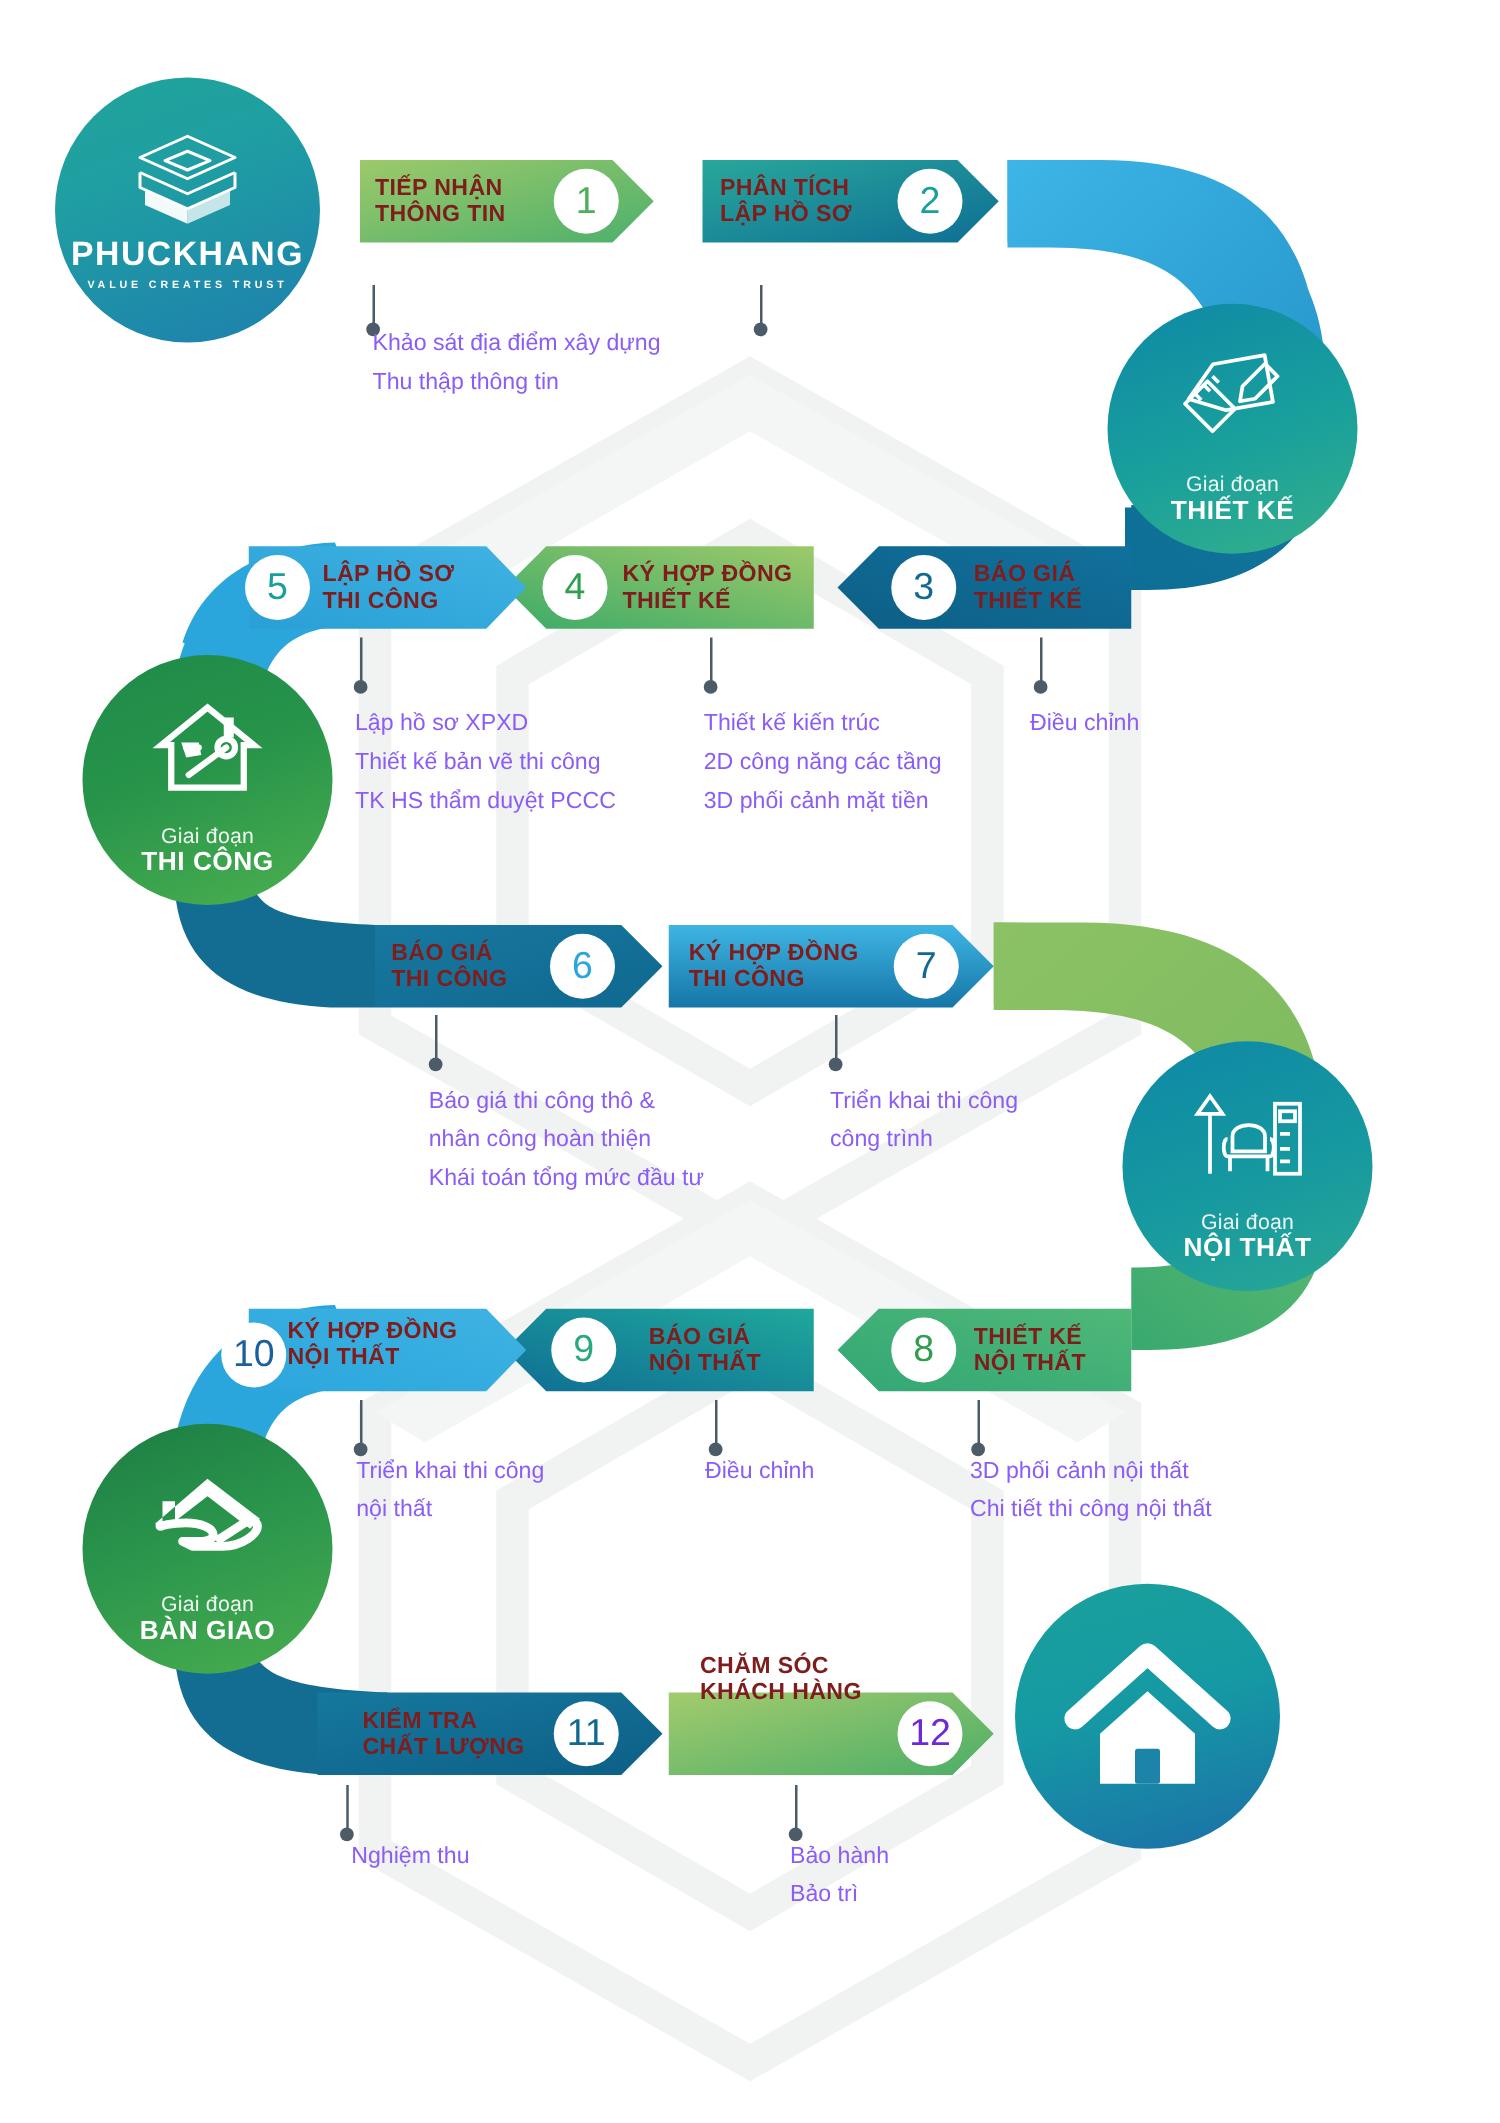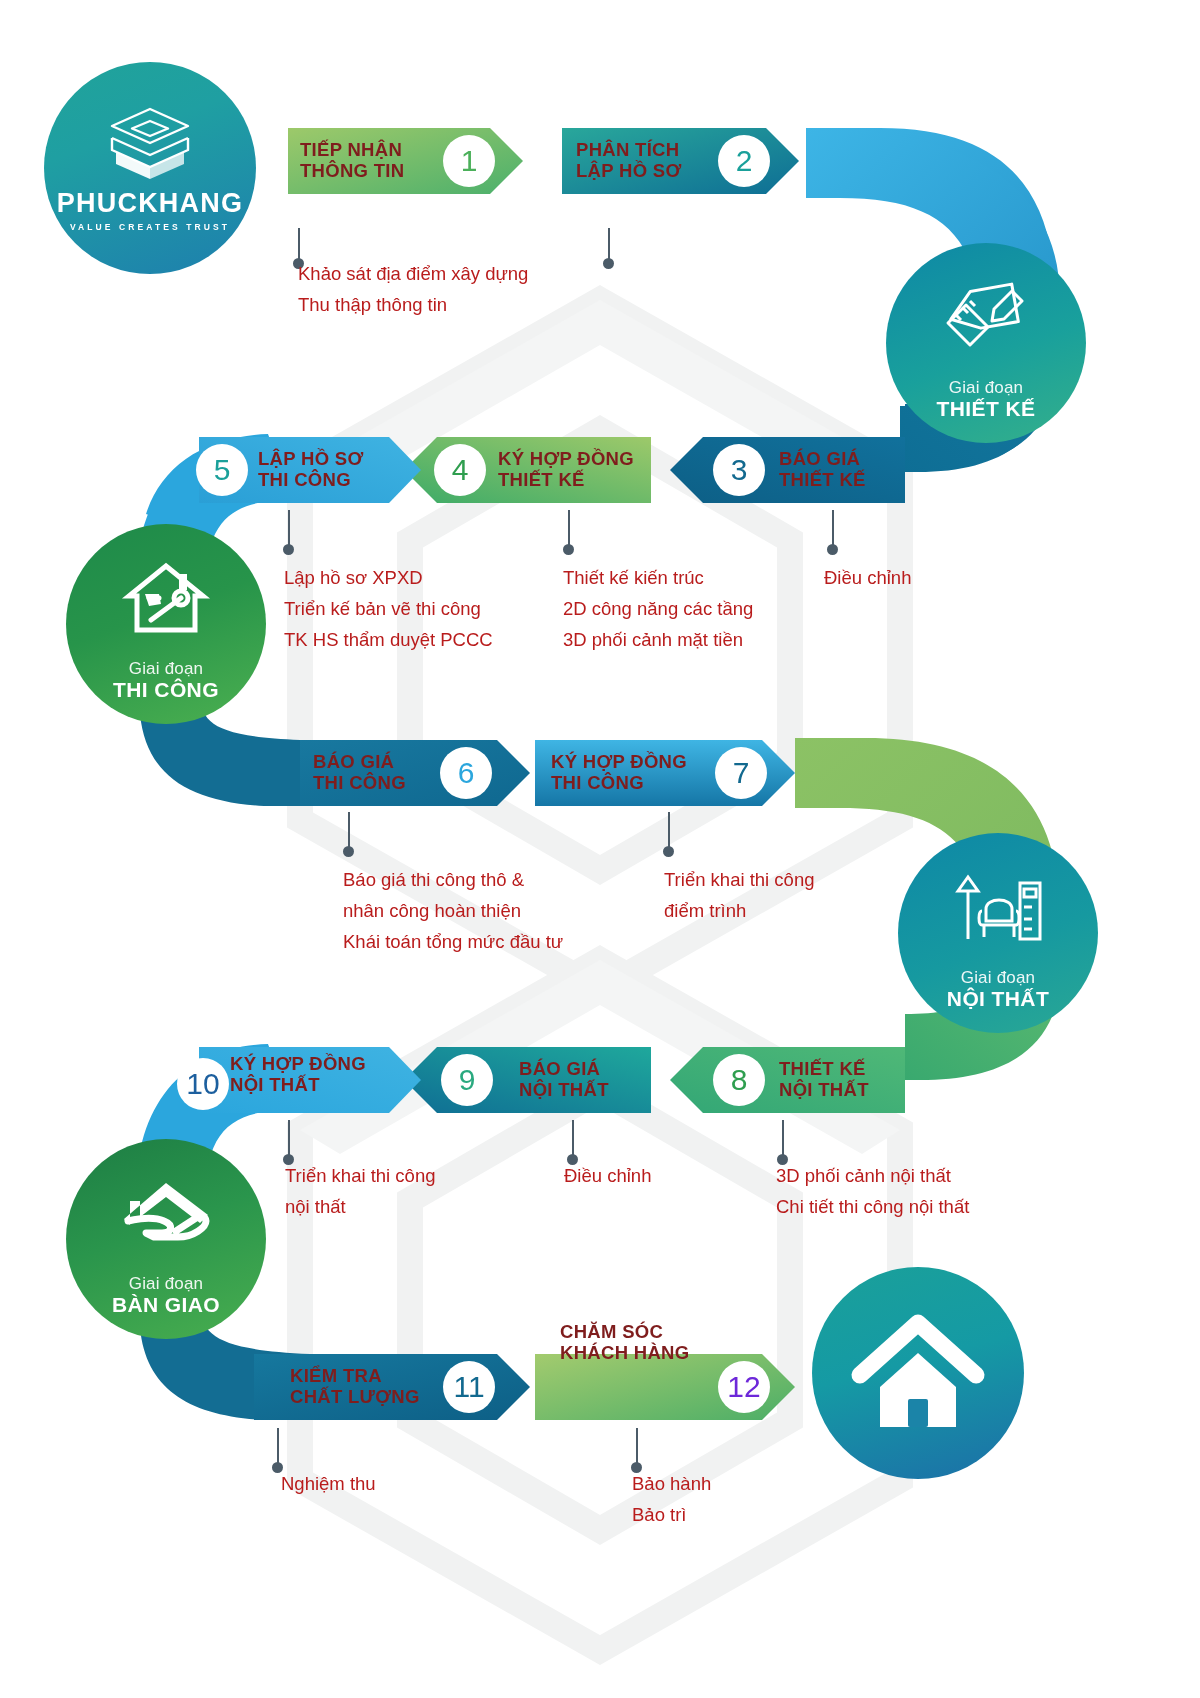--- a/index.html
+++ b/index.html
@@ -70,21 +70,21 @@
   .num{
     width:52px;height:52px;border-radius:50%;background:#fff;
     display:flex;align-items:center;justify-content:center;
     font-size:30px;font-weight:400;flex:0 0 auto;
   }
 
   
   .stem{position:absolute;width:2px;background:#4b5b68;z-index:4;}
   .dot{position:absolute;width:11px;height:11px;border-radius:50%;background:#4b5b68;z-index:4;}
   .detail{
-    position:absolute;z-index:4;color:#b91c1c;font-size:18.5px;line-height:31px;
+    position:absolute;z-index:4;color:#8b5cf6;font-size:18.5px;line-height:31px;
     font-weight:400;white-space:nowrap;
   }
   svg{display:block;overflow:visible;}
   .no-sel{user-select:none;}
 </style>
 </head>
 <body>
 
 <div id="stage">
 
@@ -465,31 +465,31 @@
   <div class="detail" style="left:824px;top:562px;">
     <div>Điều chỉnh</div>
   </div>
   <div class="detail" style="left:563px;top:562px;">
     <div>Thiết kế kiến trúc</div>
     <div>2D công năng các tầng</div>
     <div>3D phối cảnh mặt tiền</div>
   </div>
   <div class="detail" style="left:284px;top:562px;">
     <div>Lập hồ sơ XPXD</div>
-    <div>Triển kế bản vẽ thi công</div>
+    <div>Thiết kế bản vẽ thi công</div>
     <div>TK HS thẩm duyệt PCCC</div>
   </div>
   <div class="detail" style="left:343px;top:864px;">
     <div>Báo giá thi công thô &amp;</div>
     <div>nhân công hoàn thiện</div>
     <div>Khái toán tổng mức đầu tư</div>
   </div>
   <div class="detail" style="left:664px;top:864px;">
     <div>Triển khai thi công</div>
-    <div>điểm trình</div>
+    <div>công trình</div>
   </div>
   <div class="detail" style="left:776px;top:1160px;">
     <div>3D phối cảnh nội thất</div>
     <div>Chi tiết thi công nội thất</div>
   </div>
   <div class="detail" style="left:564px;top:1160px;">
     <div>Điều chỉnh</div>
   </div>
   <div class="detail" style="left:285px;top:1160px;">
     <div>Triển khai thi công</div>

